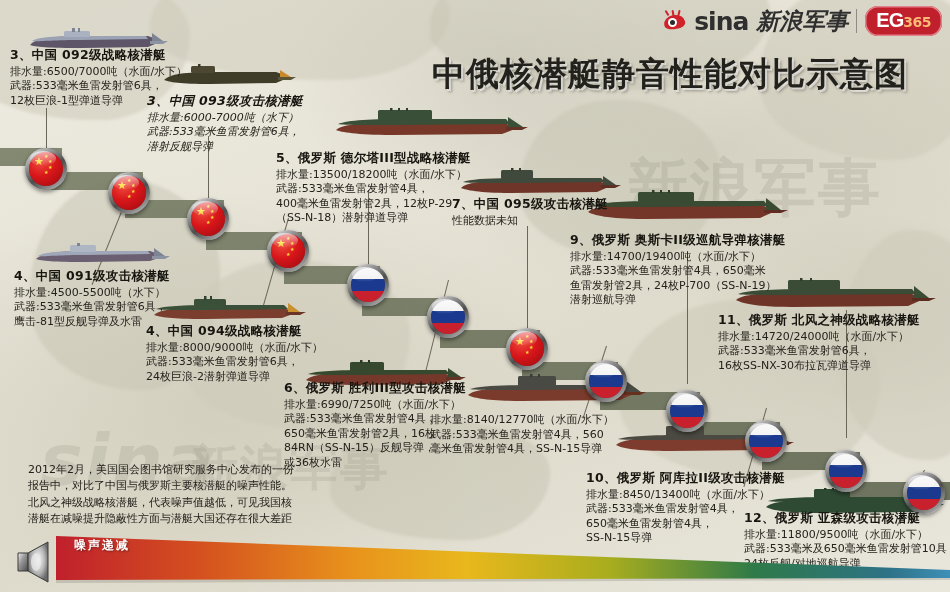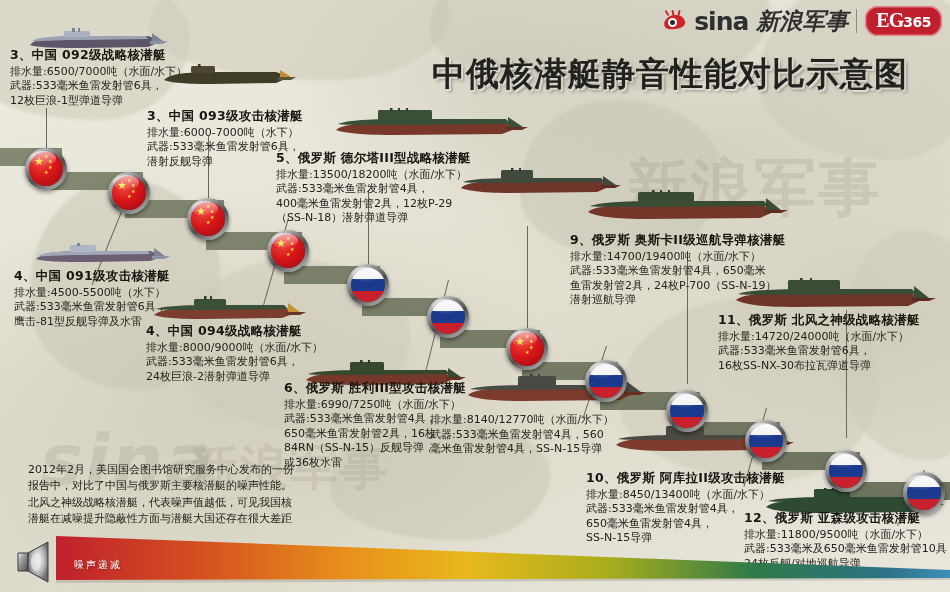--- a/index.html
+++ b/index.html
@@ -33,22 +33,22 @@
   .sina-eye .e1{position:absolute;left:0;top:2px;width:21px;height:14px;background:#d0222a;
     border-radius:60% 60% 52% 52%/72% 66% 40% 40%;transform:rotate(-8deg);}
   .sina-eye .e2{position:absolute;left:4px;top:5px;width:9px;height:9px;background:#fff;border-radius:50%;}
   .sina-eye .e3{position:absolute;left:6px;top:7px;width:5px;height:5px;background:#2a2a2a;border-radius:50%;}
   .sina-eye .ray{position:absolute;background:#d0222a;width:2px;height:6px;border-radius:1px;top:-3px;}
   .sinaword{font-family:"DejaVu Sans",sans-serif;font-size:25px;font-weight:bold;color:#2f2f2f;letter-spacing:-1px;line-height:1;}
   .sinacn{font-size:23px;font-weight:bold;color:#2f2f2f;letter-spacing:0px;line-height:1;font-style:italic;}
   .hdrbar{width:1px;height:24px;background:#8d8c84;}
   .eg{background:#c0202c;border-radius:13px;padding:3px 11px 4px 11px;display:flex;align-items:baseline;
       box-shadow:inset 0 0 0 1.5px #e2838b;}
-  .eg .eg1{color:#fff;font-size:20px;font-weight:bold;letter-spacing:-1px;font-family:Liberation Serif, serif;}
-  .eg .eg2{color:#ffffff;font-size:14px;font-weight:bold;letter-spacing:-0.5px;font-family:"DejaVu Sans",sans-serif;}
+  .eg .eg1{color:#fff;font-size:20px;font-weight:bold;letter-spacing:-1px;font-family:Liberation Sans, sans-serif;}
+  .eg .eg2{color:#fdba74;font-size:14px;font-weight:bold;letter-spacing:-0.5px;font-family:"DejaVu Sans",sans-serif;}
   
   .title{
     position:absolute;left:432px;top:52px;
     font-size:33px;font-weight:bold;letter-spacing:1px;color:#23211c;
     font-family:"DejaVu Sans","Liberation Sans",sans-serif;
     text-shadow:2px 2px 0 rgba(255,255,255,.55), 3px 3px 3px rgba(70,66,55,.45);
     white-space:nowrap;
   }
   
   #stairs{position:absolute;left:0;top:0;width:950px;height:592px;}
@@ -75,21 +75,21 @@
   .sub svg{display:block;}
   
   .info{position:absolute;color:#1d1b17;}
   .info .ttl{font-size:12.5px;font-weight:bold;letter-spacing:.3px;line-height:1.25;margin-bottom:2px;color:#17150f;}
   .info .ln{font-size:11px;line-height:1.32;color:#24221c;white-space:nowrap;}
   
   .note{position:absolute;left:28px;top:462px;width:268px;font-size:11px;line-height:1.48;color:#22201a;}
   
   .gradwrap{position:absolute;left:0;bottom:0;width:950px;height:62px;}
   .speaker{position:absolute;left:14px;top:8px;width:46px;height:46px;}
-  .noiselabel{position:absolute;left:74px;top:28px;font-size:10px;font-weight:normal;color:#fff;
+  .noiselabel{position:absolute;left:74px;top:7px;font-size:12px;font-weight:bold;color:#fff;
      text-shadow:1px 1px 2px rgba(0,0,0,.4);letter-spacing:2px;z-index:3;}
 </style>
 </head>
 <body>
 
 <div id="poster">
 
   <div class="mapblob" style="left:-40px;top:-30px;width:230px;height:150px;"></div>
   <div class="mapblob" style="left:150px;top:-40px;width:300px;height:120px;"></div>
   <div class="mapblob d" style="left:430px;top:-50px;width:340px;height:140px;"></div>
@@ -444,21 +444,21 @@
     <div class="ln">12枚巨浪-1型弹道导弹</div>
   </div>
 
   <div class="info" style="left:14px;top:268px;">
     <div class="ttl">4、中国 091级攻击核潜艇</div>
     <div class="ln">排水量:4500-5500吨（水下）</div>
     <div class="ln">武器:533毫米鱼雷发射管6具，</div>
     <div class="ln">鹰击-81型反舰导弹及水雷</div>
   </div>
 
-  <div class="info" style="left:147px;top:108px;">
+  <div class="info" style="left:147px;top:93px;font-style:italic;">
     <div class="ttl">3、中国 093级攻击核潜艇</div>
     <div class="ln">排水量:6000-7000吨（水下）</div>
     <div class="ln">武器:533毫米鱼雷发射管6具，</div>
     <div class="ln">潜射反舰导弹</div>
   </div>
 
   <div class="info" style="left:146px;top:323px;">
     <div class="ttl">4、中国 094级战略核潜艇</div>
     <div class="ln">排水量:8000/9000吨（水面/水下）</div>
     <div class="ln">武器:533毫米鱼雷发射管6具，</div>
@@ -475,20 +475,24 @@
 
   <div class="info" style="left:284px;top:380px;">
     <div class="ttl">6、俄罗斯 胜利III型攻击核潜艇</div>
     <div class="ln">排水量:6990/7250吨（水面/水下）</div>
     <div class="ln">武器:533毫米鱼雷发射管4具，</div>
     <div class="ln">650毫米鱼雷发射管2具，16枚</div>
     <div class="ln">84RN（SS-N-15）反舰导弹，</div>
     <div class="ln">或36枚水雷</div>
   </div>
 
+  <div class="info" style="left:452px;top:196px;">
+    <div class="ttl">7、中国 095级攻击核潜艇</div>
+    <div class="ln">性能数据未知</div>
+  </div>
 
   <div class="info" style="left:430px;top:413px;">
     <div class="ln">排水量:8140/12770吨（水面/水下）</div>
     <div class="ln">武器:533毫米鱼雷发射管4具，560</div>
     <div class="ln">毫米鱼雷发射管4具，SS-N-15导弹</div>
   </div>
 
   <div class="info" style="left:570px;top:232px;">
     <div class="ttl">9、俄罗斯 奥斯卡II级巡航导弹核潜艇</div>
     <div class="ln">排水量:14700/19400吨（水面/水下）</div>

